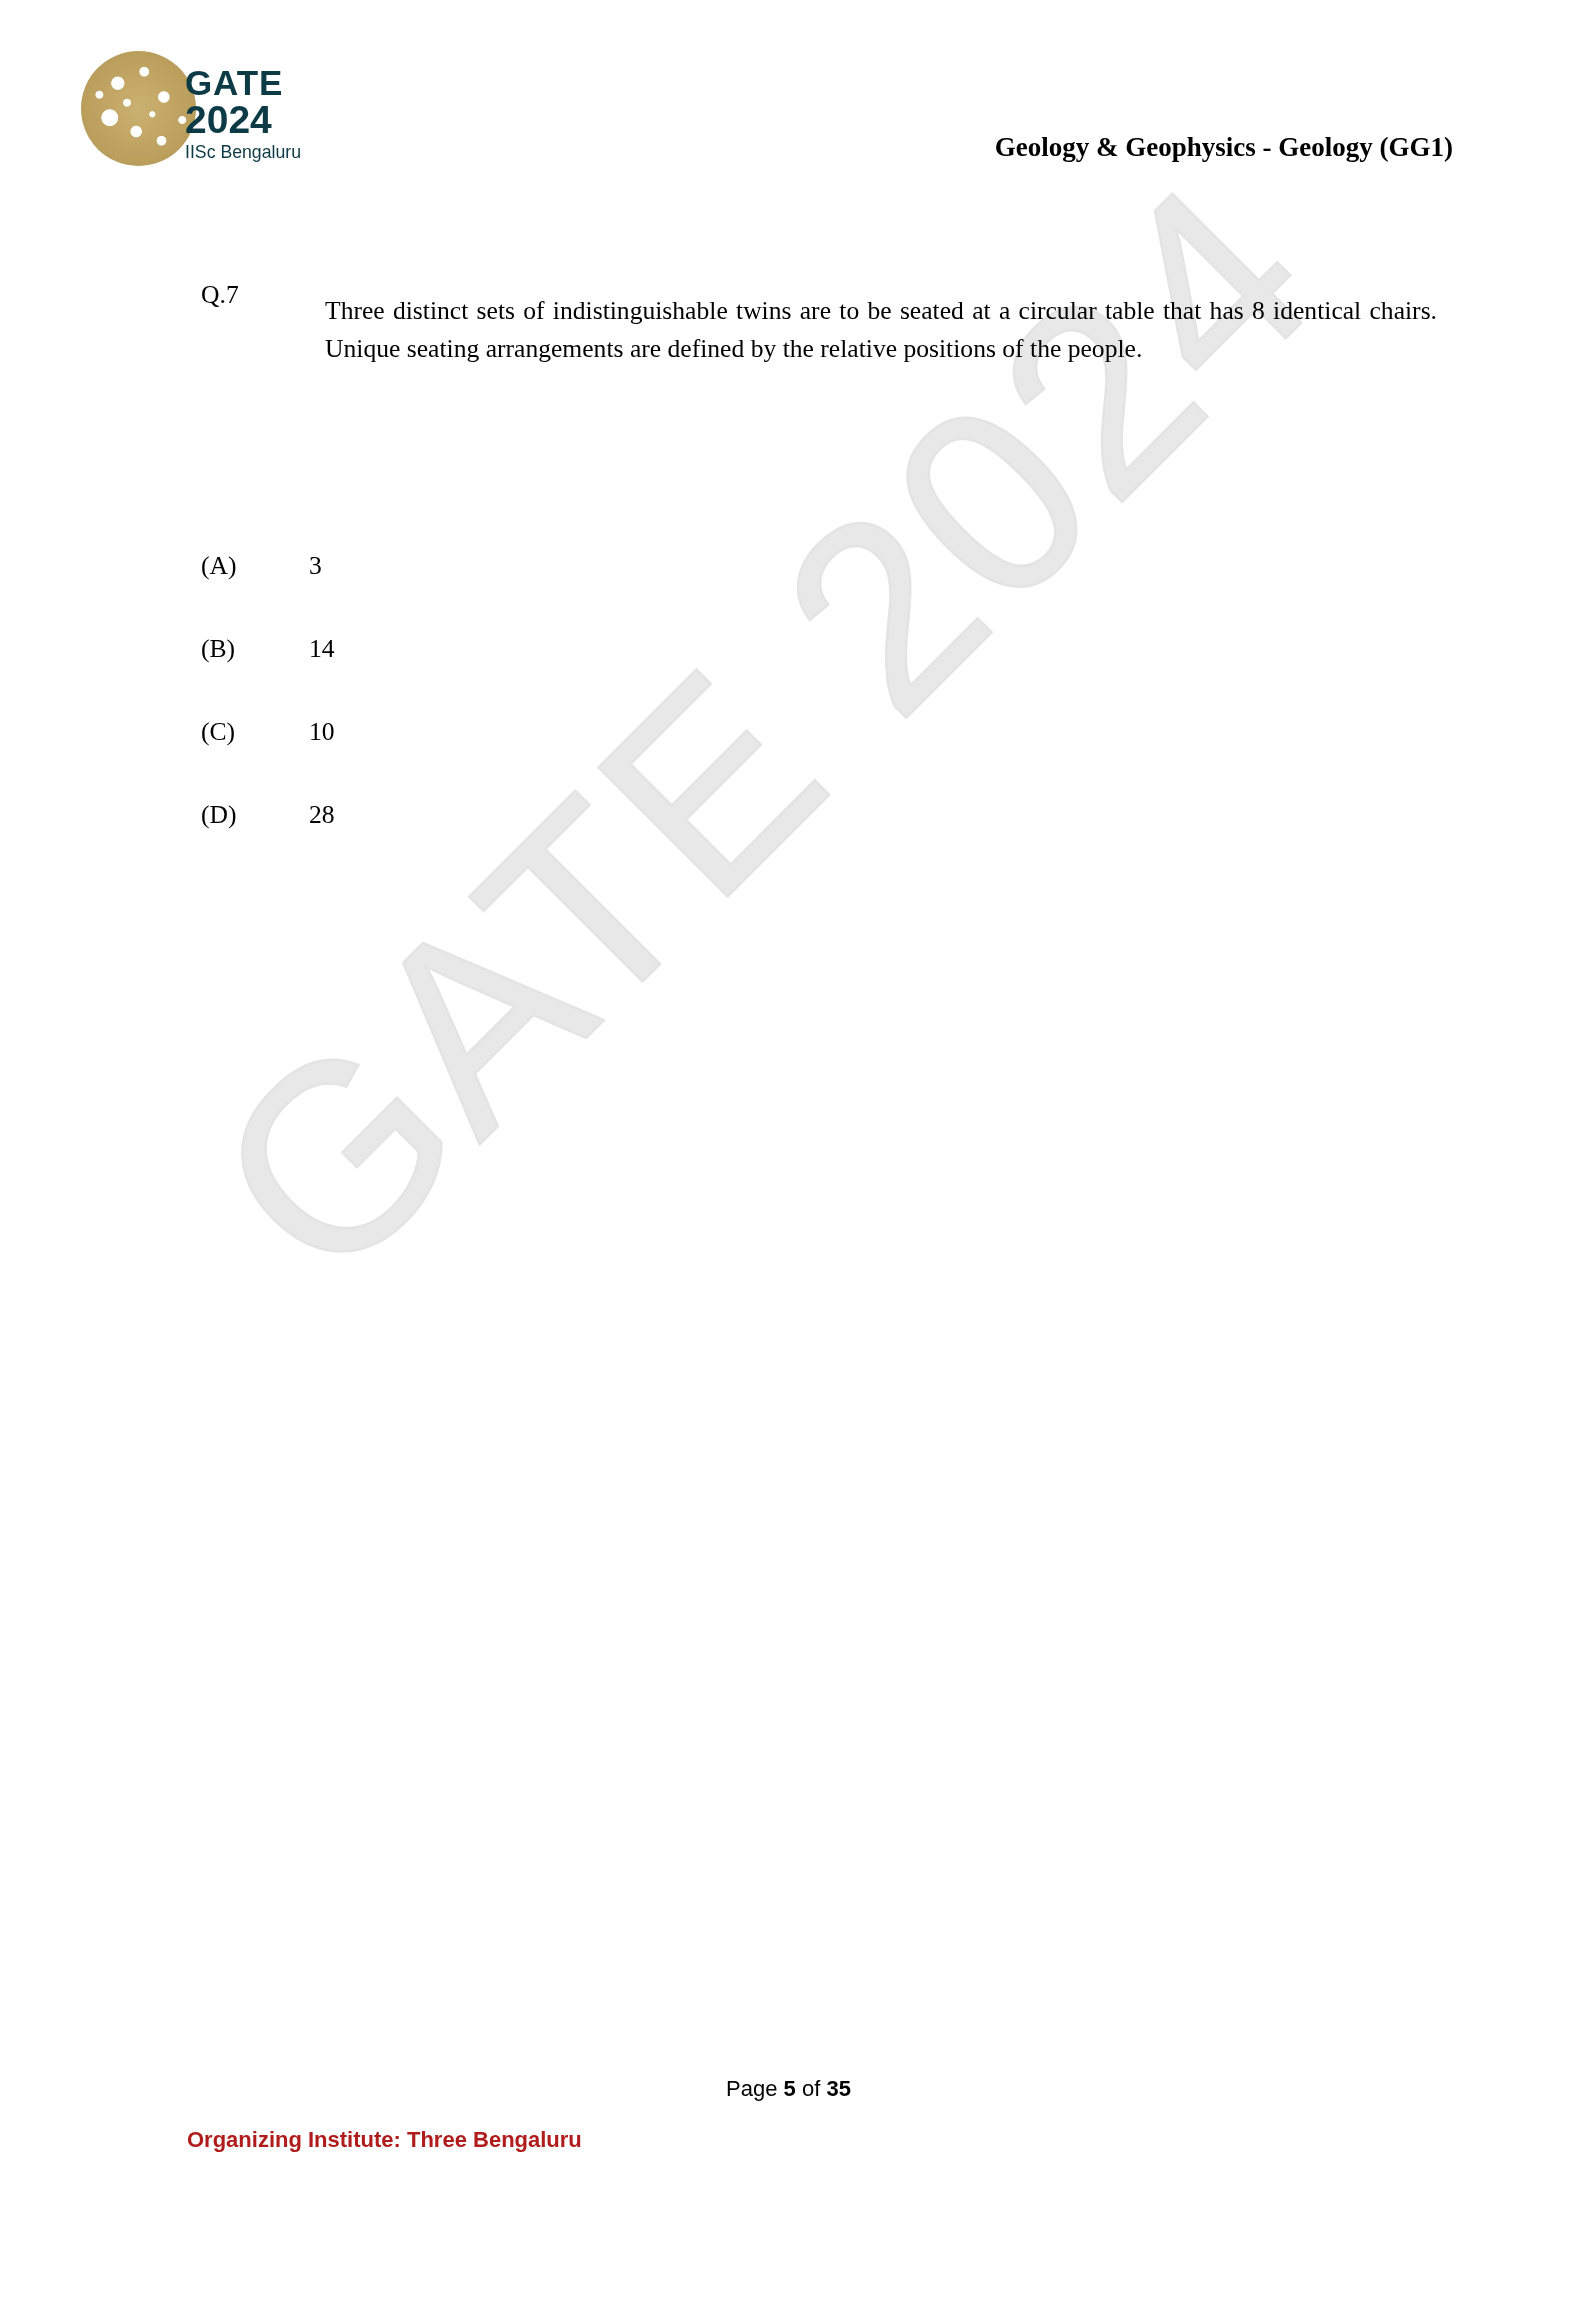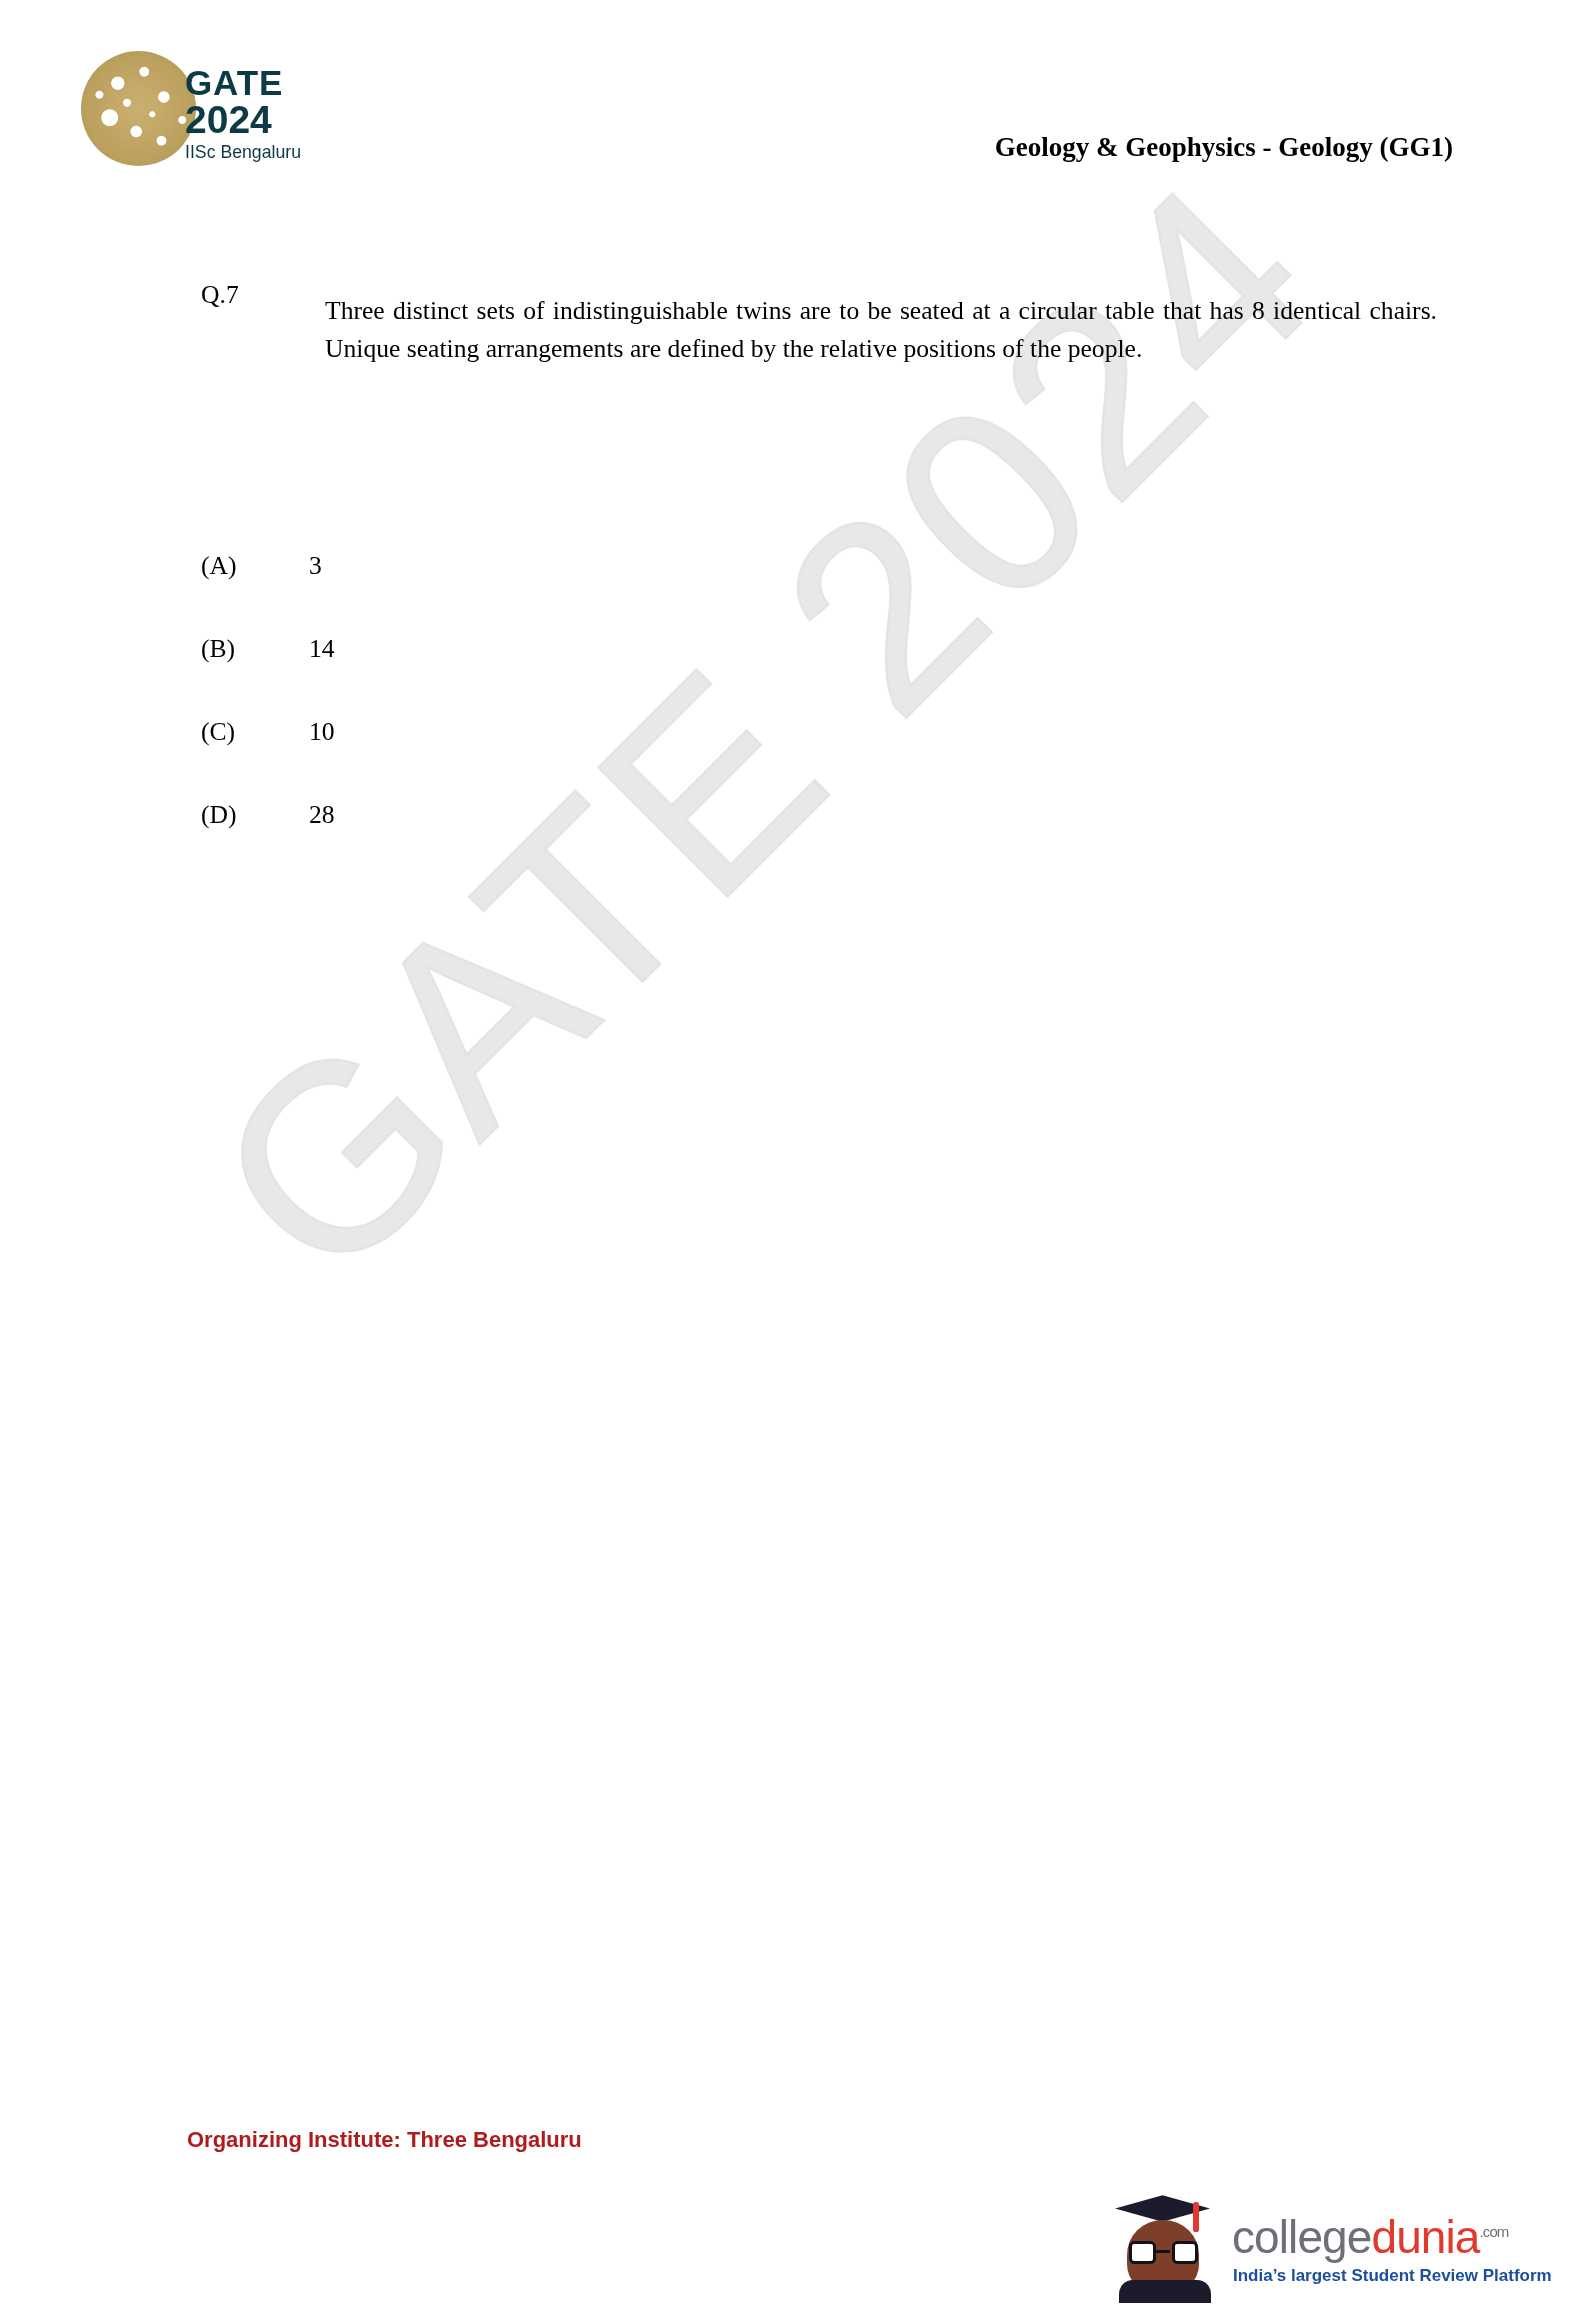--- a/index.html
+++ b/index.html
@@ -339,35 +339,24 @@
       </div>
       <div class="opt">
         <div class="opt-label">(D)</div>
         <div class="opt-text">28</div>
       </div>
     </div>
 
   </div>
 
   <div class="footer">
+    <div class="page-number">
+      <span>Page</span>
+      <b>5</b>
+      <span>of</span>
+      <b>35</b>
+    </div>
     <div class="org-inst">Organizing Institute: Three Bengaluru</div>
 
-    <div class="cd">
-      <div class="cd-mascot">
-        <div class="cd-hat"></div>
-        <div class="cd-tassel"></div>
-        <div class="cd-face"></div>
-        <div class="cd-glasses">
-          <div class="cd-lens l"></div>
-          <div class="cd-bridge"></div>
-          <div class="cd-lens r"></div>
-        </div>
-        <div class="cd-body"></div>
-      </div>
-      <div class="cd-wordmark">
-        <span>college</span><span class="accent">dunia</span><span class="cd-com">.com</span>
-      </div>
-      <div class="cd-tag">India’s largest Student Review Platform</div>
-    </div>
   </div>
 
 </div>
 
 
 </body></html>

